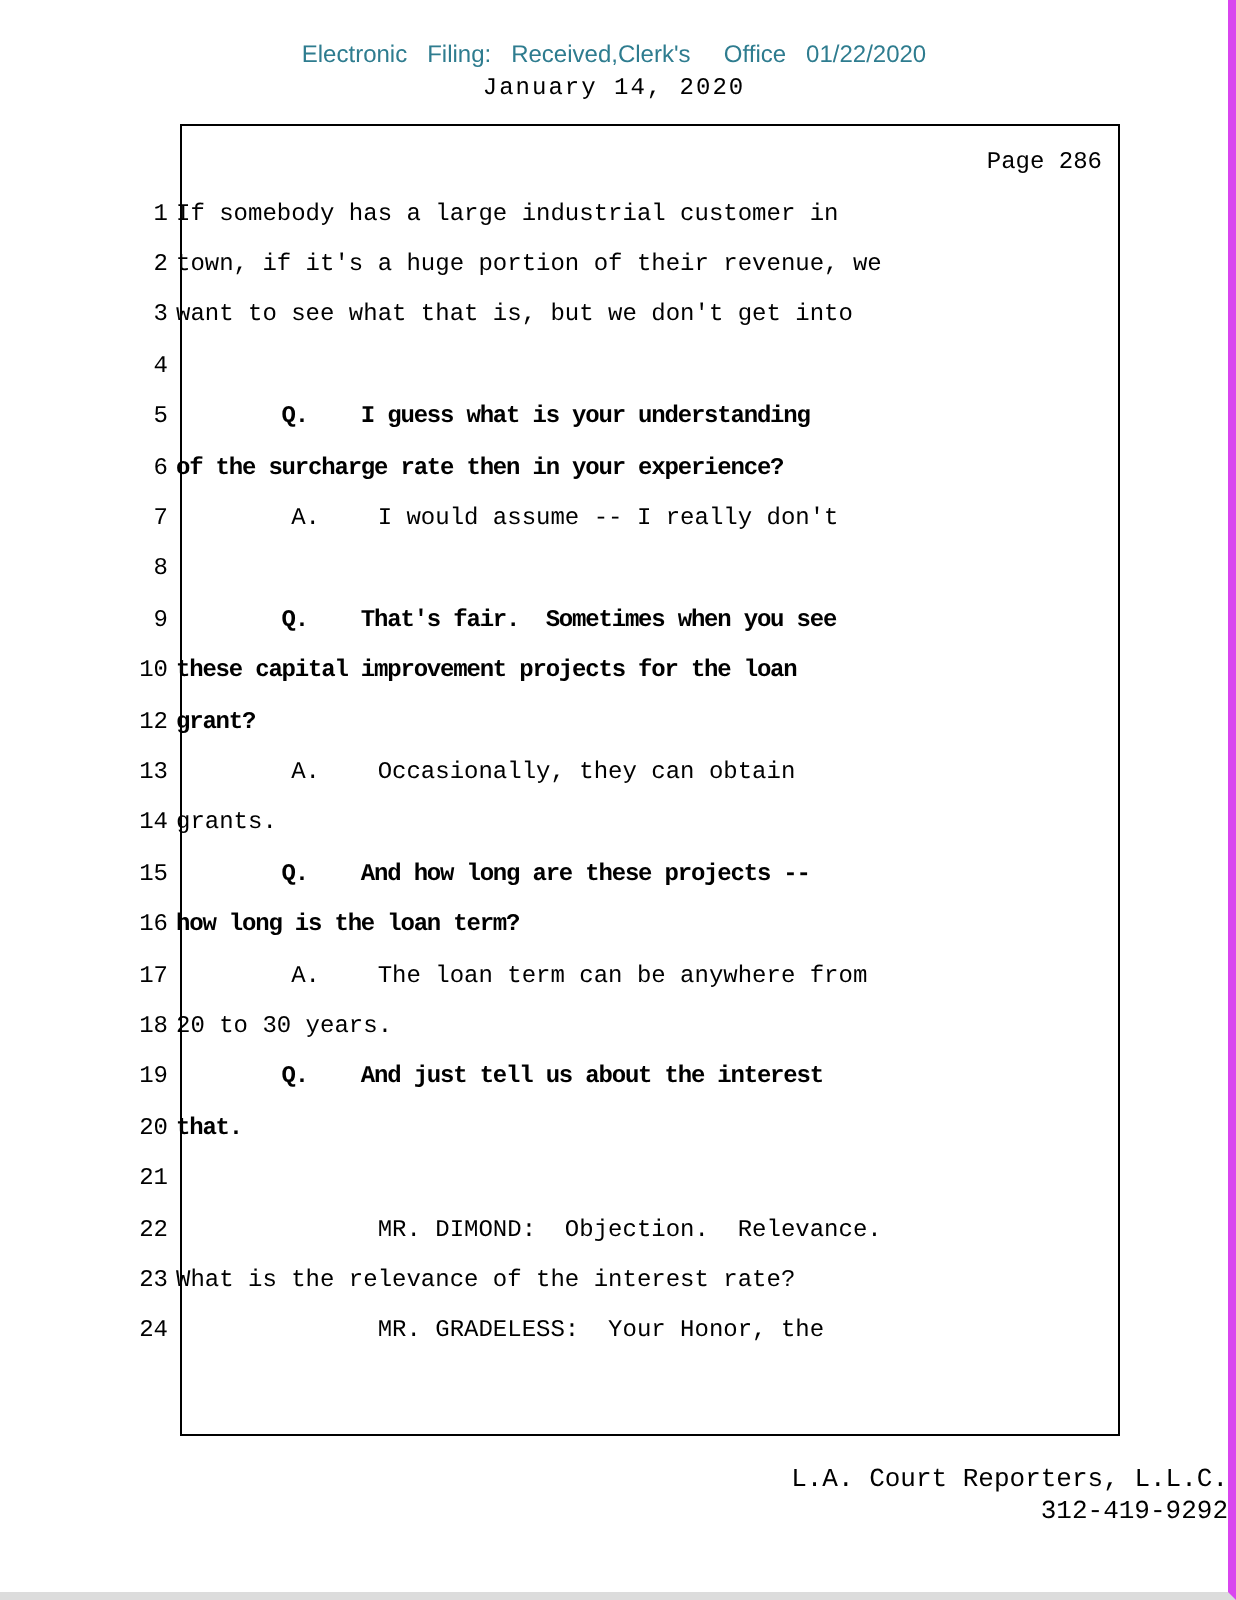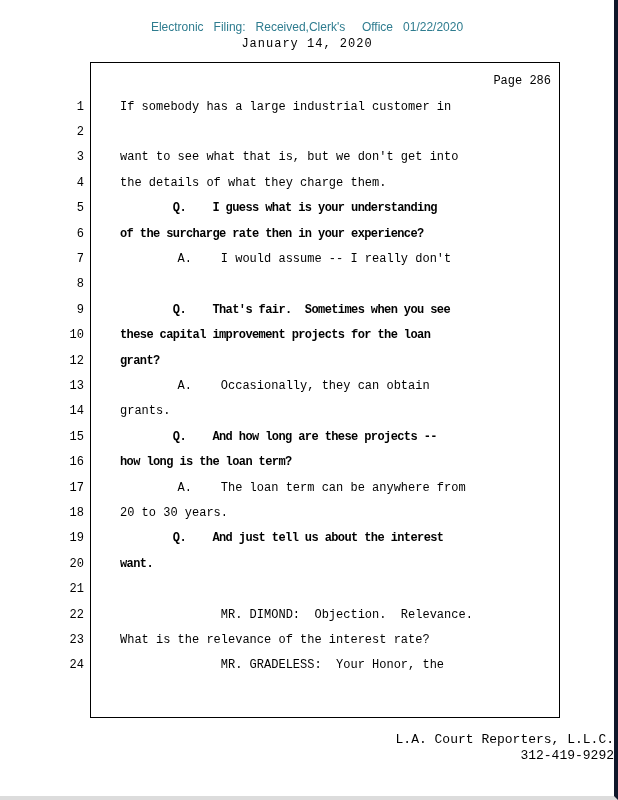--- a/index.html
+++ b/index.html
@@ -6,21 +6,21 @@
   html, body { background: #ffffff; }
   body {
     width: 618px; height: 800px;
     font-family: "Liberation Mono", "DejaVu Sans Mono", monospace;
     color: #000;
   }
   .page {
     position: relative;
     width: 618px; height: 800px;
     background: #fff;
-    border-right: 4px solid #0f172a;
+    border-right: 4px solid #d946ef;
     border-bottom: 4px solid #dcdcdc;
     overflow: hidden;
   }
   .efiling-stamp {
     position: absolute; top: 20px; left: 0; width: 100%;
     text-align: center;
     font-family: "Liberation Sans", sans-serif;
     font-size: 12px;
     white-space: pre;
   }
@@ -43,21 +43,21 @@
   .lines {
     position: absolute; left: 0; top: 94px; width: 100%;
   }
   .line {
     display: flex;
     height: 25.4px;
     align-items: center;
     font-size: 12px;
   }
   .line-num { flex: 0 0 84px; text-align: right; }
-  .line-text { margin-left: 36px; white-space: pre; }
+  .line-text { margin-left: 4px; white-space: pre; }
   .line.bold .line-text {
     font-weight: bold;
     letter-spacing: -0.6px;
   }
   .footer {
     position: absolute; top: 732px; left: 0; width: 100%;
     text-align: right;
     font-size: 13px;
     line-height: 16px;
   }
@@ -76,30 +76,30 @@
   </div>
 
   <div class="lines">
   <div class="line">
     <span class="line-num">1</span>
     <span class="line-text">If somebody has a large industrial customer in</span>
   </div>
 
   <div class="line">
     <span class="line-num">2</span>
+    <span class="line-text">town, if it's a huge portion of their revenue, we</span>
   </div>
 
   <div class="line">
     <span class="line-num">3</span>
     <span class="line-text">want to see what that is, but we don't get into</span>
   </div>
 
   <div class="line">
     <span class="line-num">4</span>
-    <span class="line-text">the details of what they charge them.</span>
   </div>
 
   <div class="line bold">
     <span class="line-num">5</span>
     <span class="line-text">        Q.    I guess what is your understanding</span>
   </div>
 
   <div class="line bold">
     <span class="line-num">6</span>
     <span class="line-text">of the surcharge rate then in your experience?</span>
@@ -160,21 +160,21 @@
     <span class="line-text">20 to 30 years.</span>
   </div>
 
   <div class="line bold">
     <span class="line-num">19</span>
     <span class="line-text">        Q.    And just tell us about the interest</span>
   </div>
 
   <div class="line bold">
     <span class="line-num">20</span>
-    <span class="line-text">want.</span>
+    <span class="line-text">that.</span>
   </div>
 
   <div class="line">
     <span class="line-num">21</span>
   </div>
 
   <div class="line">
     <span class="line-num">22</span>
     <span class="line-text">              MR. DIMOND:  Objection.  Relevance.</span>
   </div>

